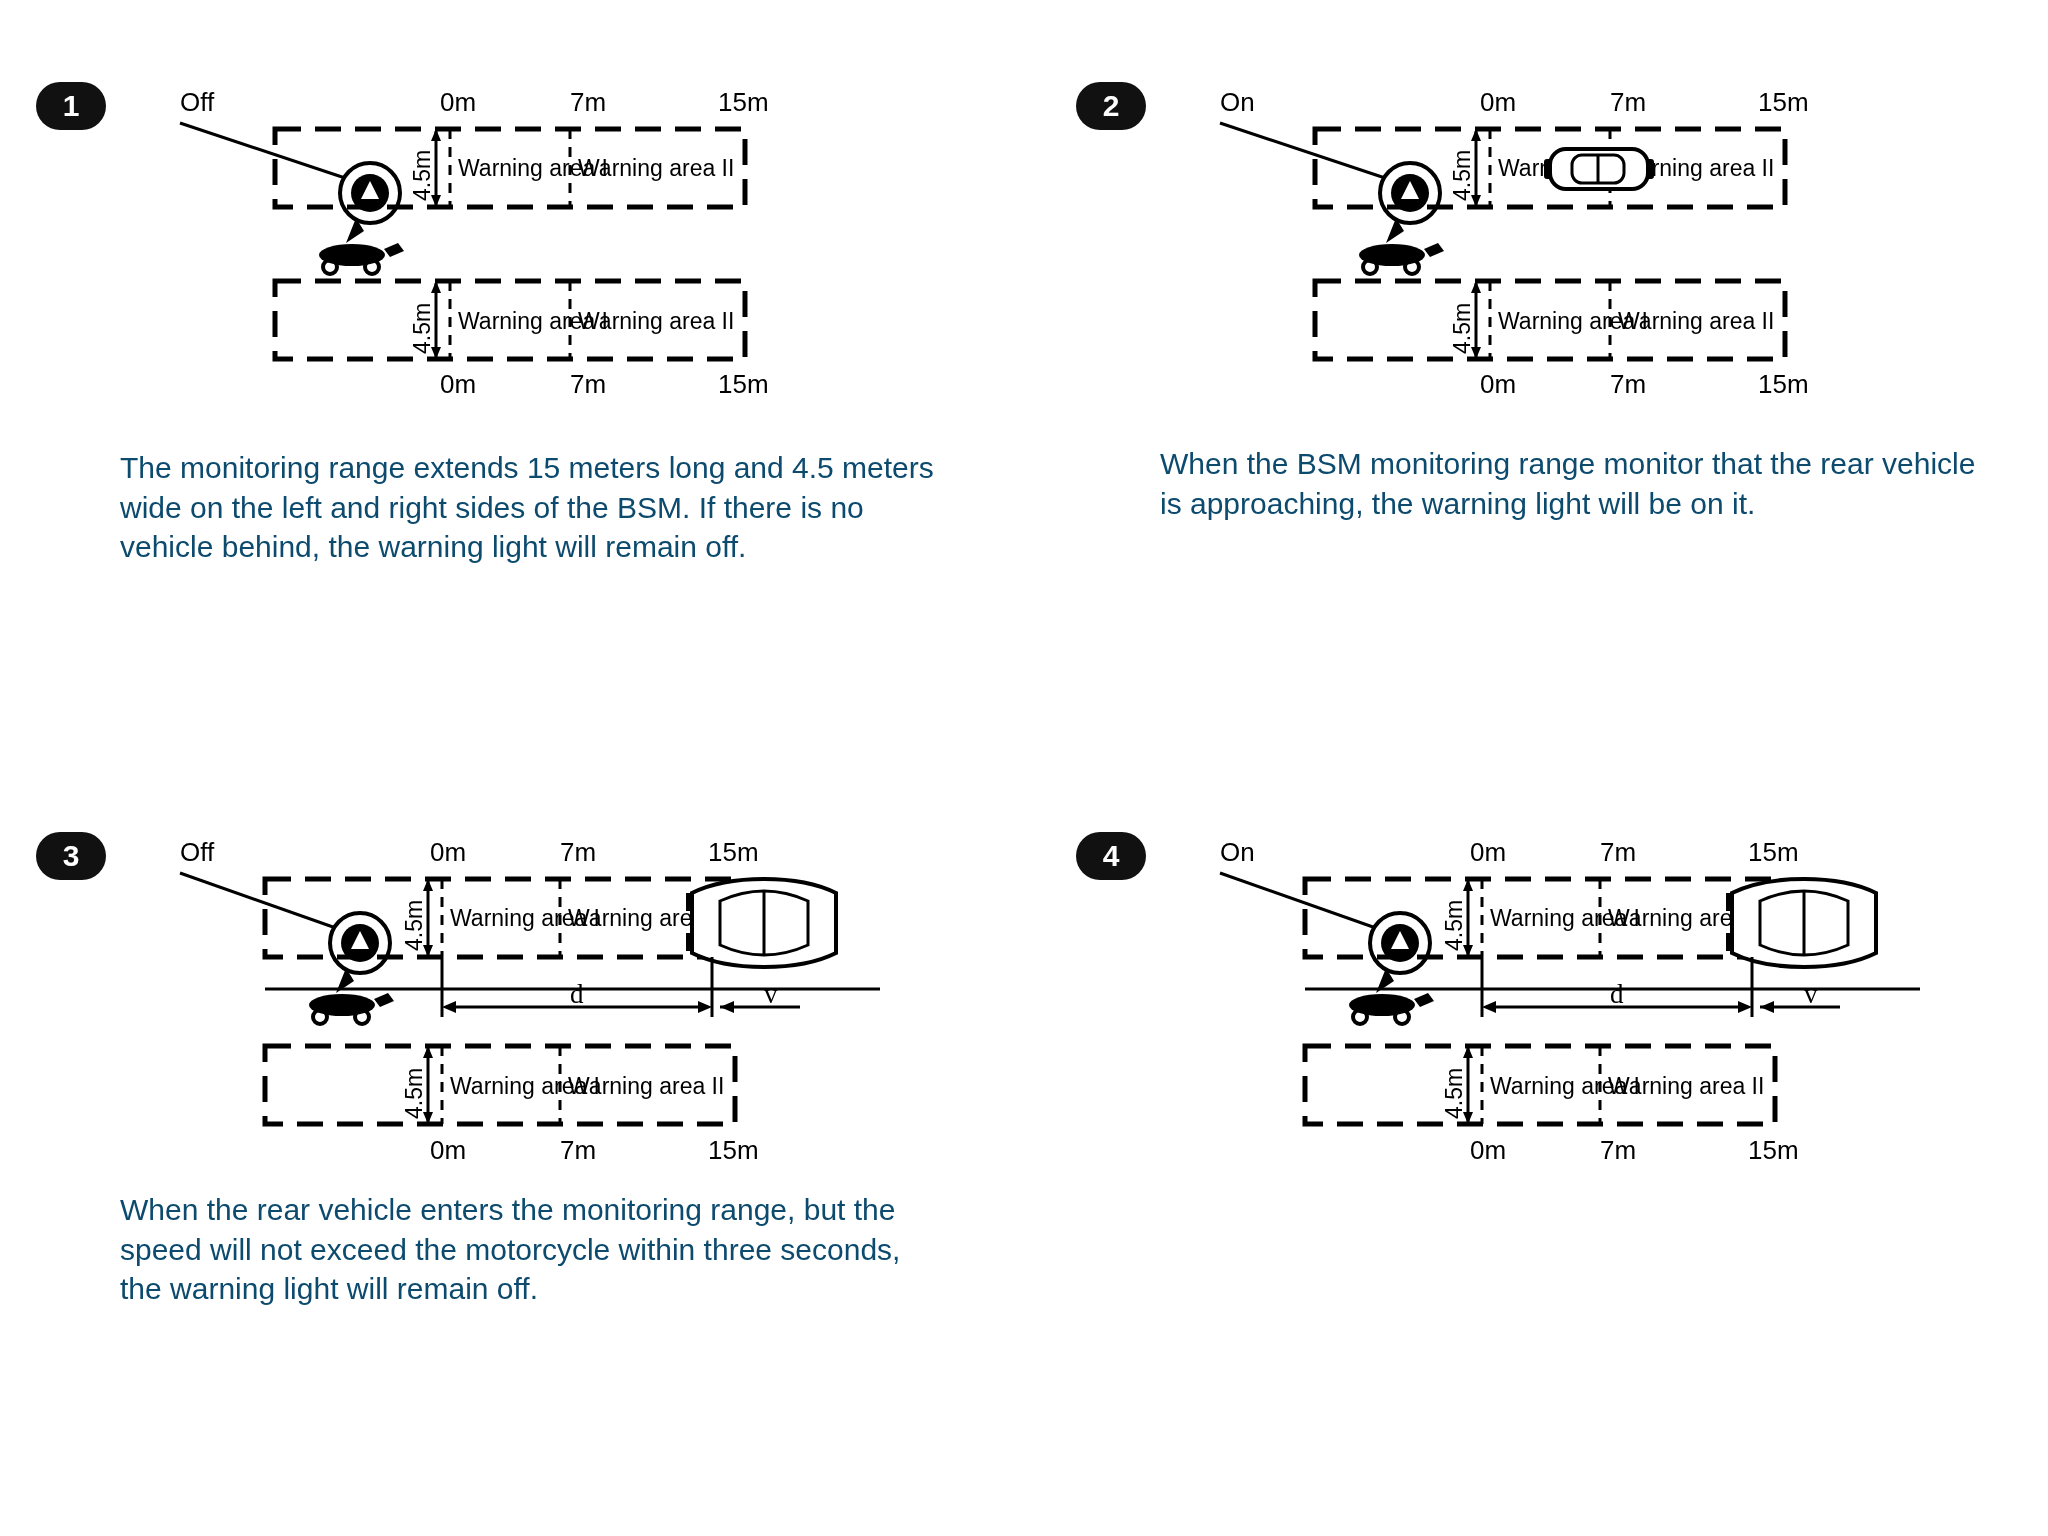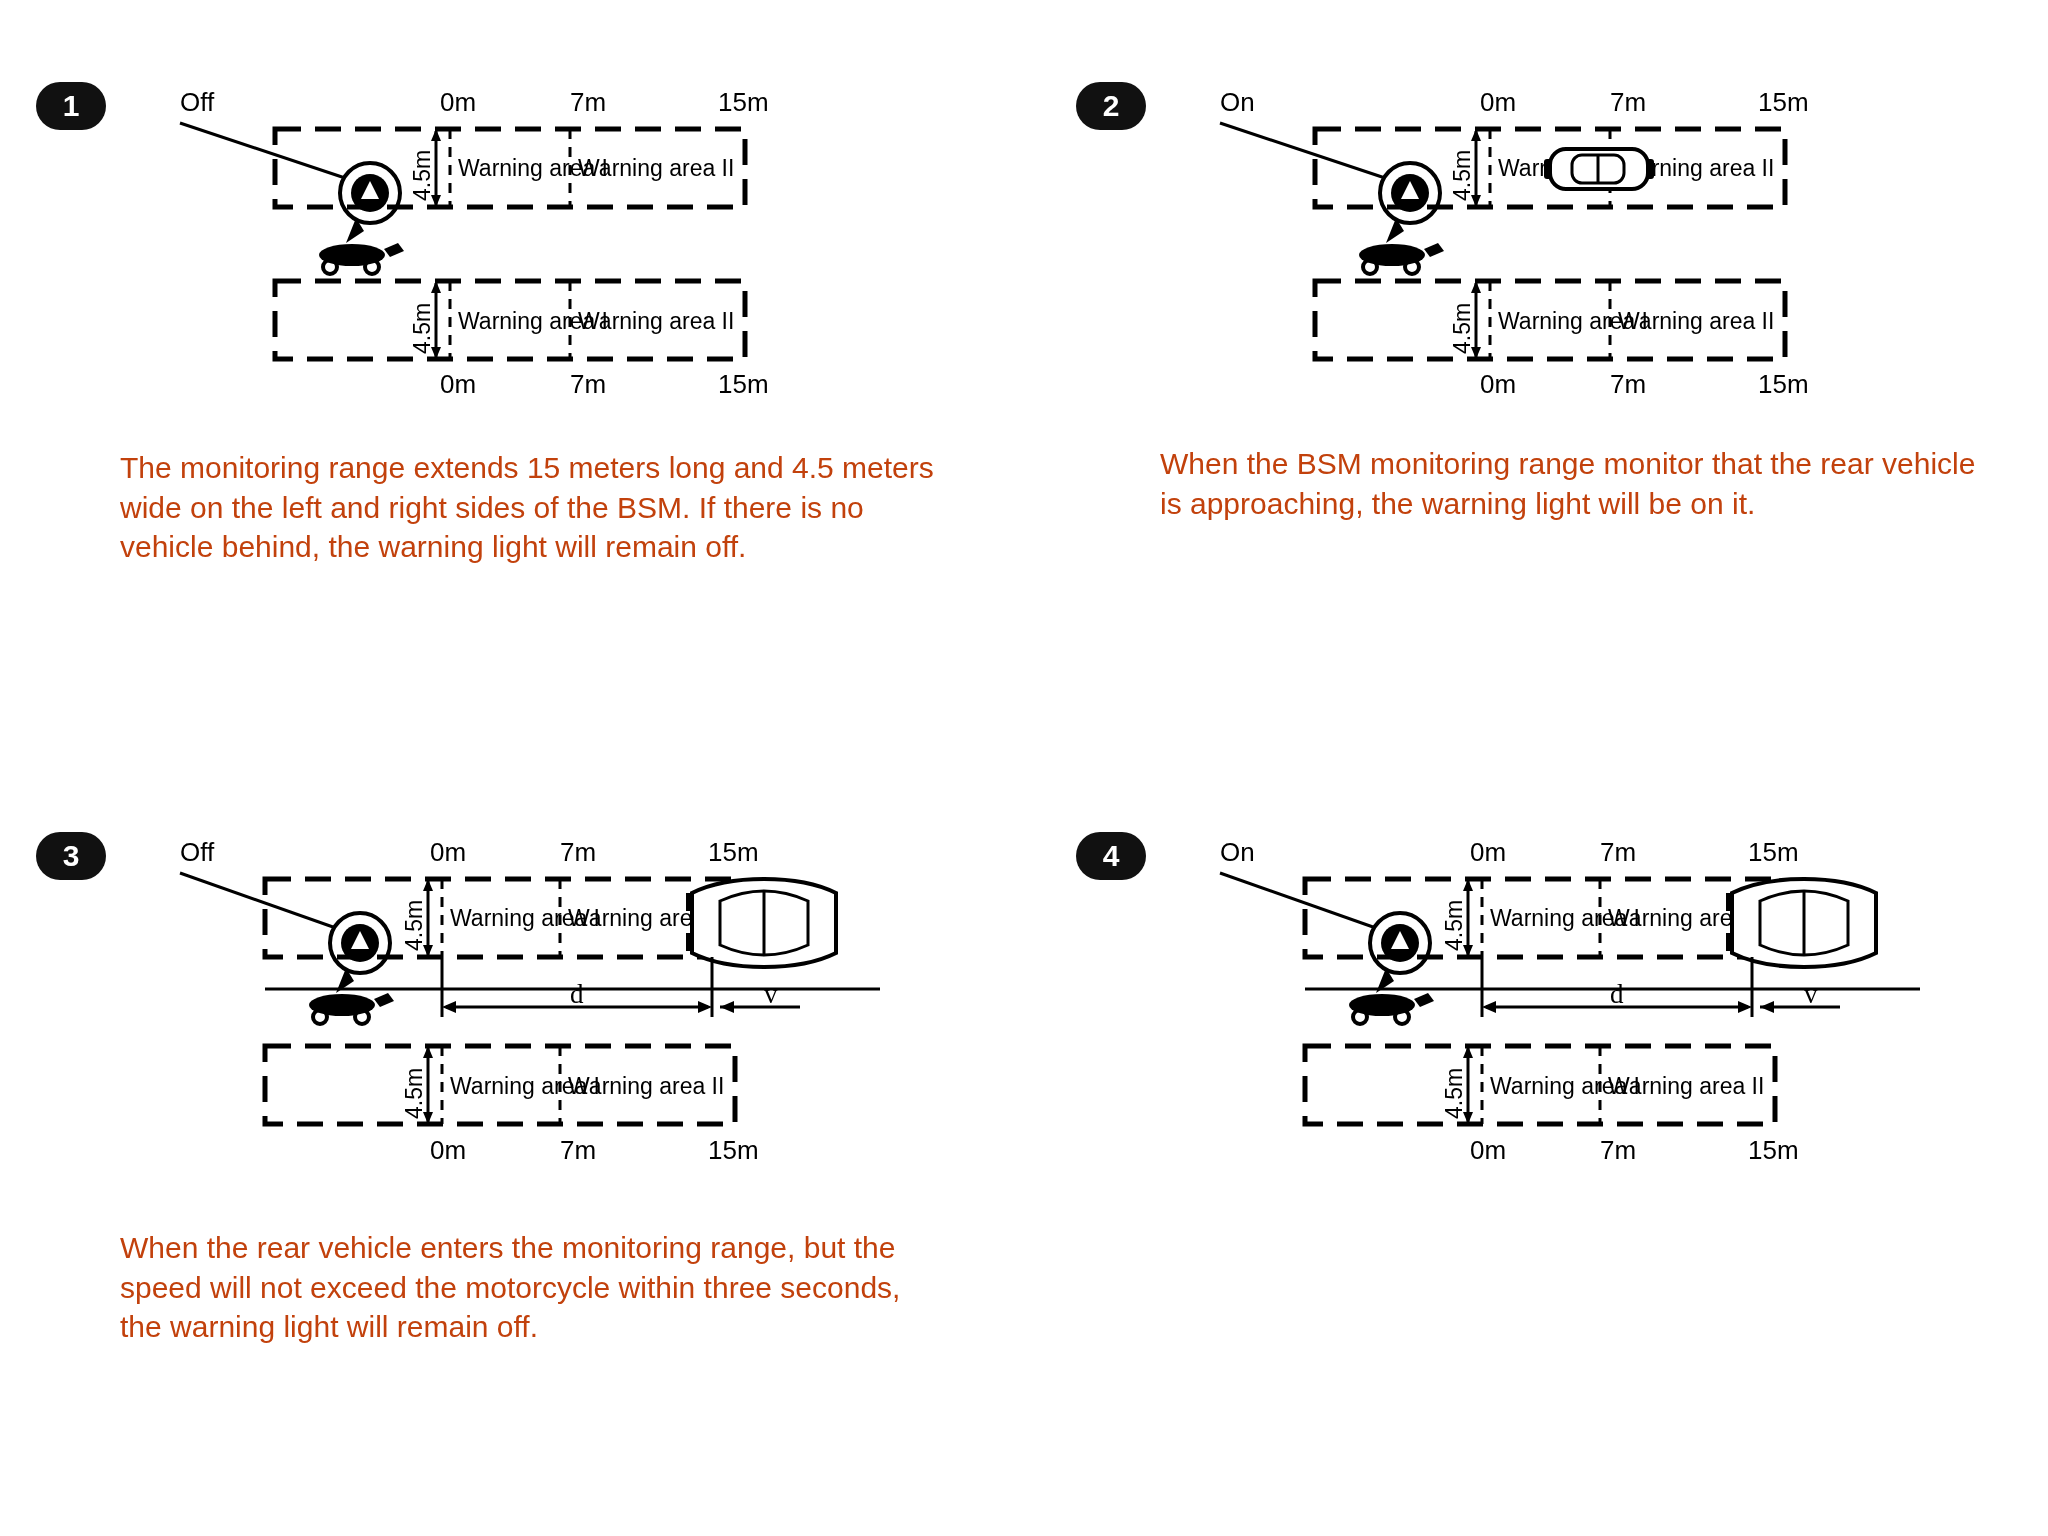--- a/index.html
+++ b/index.html
@@ -54,27 +54,27 @@
     height: 380px;
   }
   .diagram svg { display: block; }
 
   .caption {
     position: absolute;
     left: 100px;
     width: 820px;
     font-size: 30px;
     line-height: 1.32;
-    color: #c2410c;
+    color: #0c4a6e;
     font-family: "Liberation Sans", sans-serif;
   }
   .cap-a { top: 388px; }
   .cap-b { top: 384px; }
 
-  .panel-3 .caption, .panel-4 .caption { top: 418px; }
+  .panel-3 .caption, .panel-4 .caption { top: 380px; }
 
   svg text {
     font-family: "Liberation Sans", sans-serif;
     fill: #000000;
   }
   .lbl-big { font-size: 26px; }
   .lbl-mid { font-size: 23px; }
   .lbl-serif { font-family: "Liberation Serif", serif; font-size: 27px; }
 </style>
 </head>

